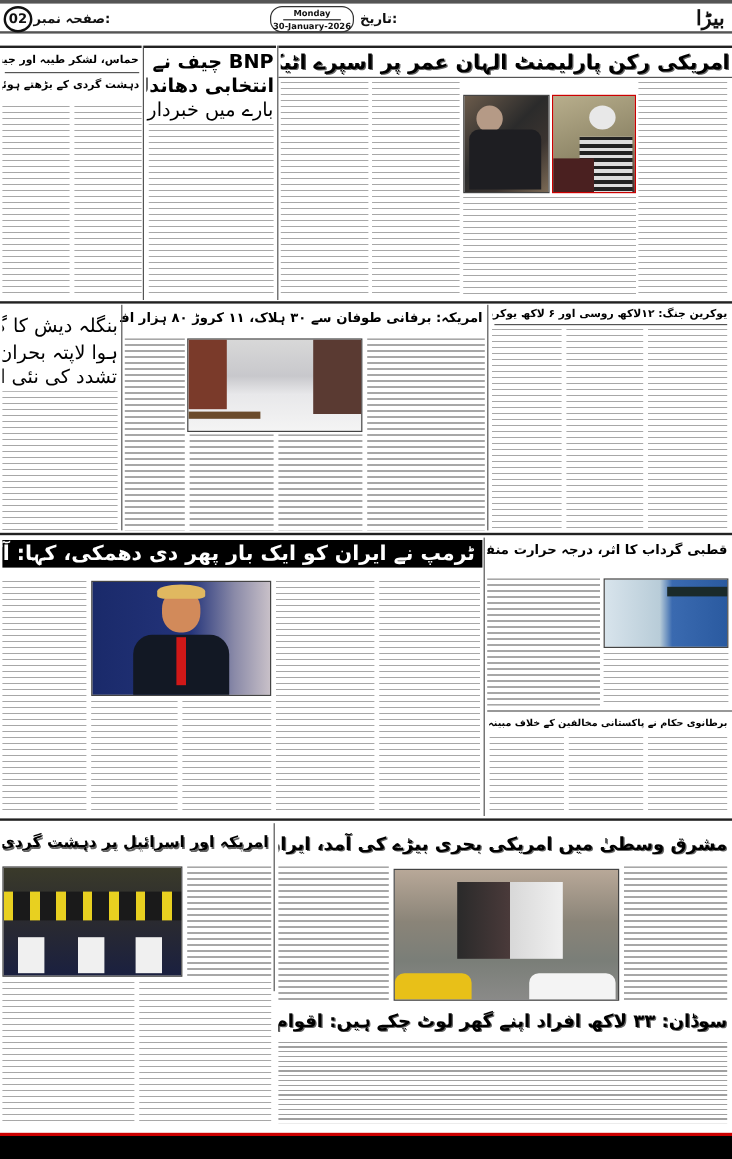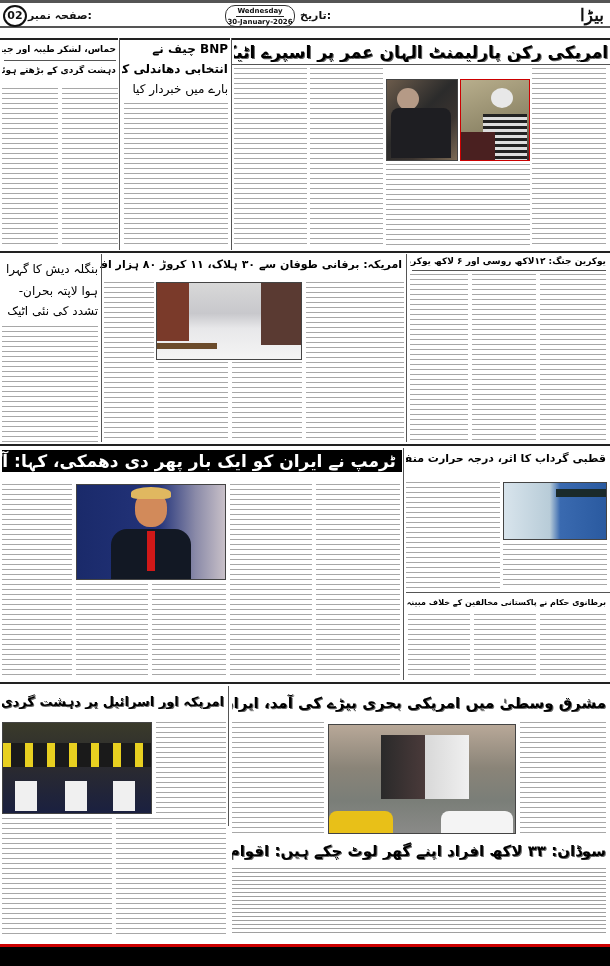--- a/index.html
+++ b/index.html
@@ -15,38 +15,38 @@
   #date-box { left: 225px; top: 2px; width: 70px; height: 22px; border: 1px solid #333; border-radius: 10px; text-align: center; font-size: 7px; font-weight: bold; line-height: 10px; }
   #date-box .line { width: 48px; margin: 0 auto; border-top: 1px solid #222; }
   #page-label { left: 28px; top: 6px; font-size: 11px; font-weight: bold; }
   #page-num { left: 3px; top: 2px; width: 24px; height: 22px; border: 2px solid #111; border-radius: 50%; font-size: 11px; font-weight: bold; text-align: center; line-height: 18px; }
 
   .rule { background: #222; height: 2px; }
   .vrule { background: #555; width: 1px; }
   .hl { font-weight: bold; color: #000; white-space: nowrap; overflow: hidden; }
   .hl-big { font-size: 17px; text-shadow: 1px 1px 0 #666; }
   .hl-black { background: #000; color: #fff; font-size: 17px; font-weight: bold; padding: 1px 6px; white-space: nowrap; overflow: hidden; }
-  .hl-mid { font-size: 12px; }
+  .hl-mid { font-size: 16px; }
   .hl-small { font-size: 9px; }
 
   
   .text { background-image: repeating-linear-gradient(to bottom, #8a8a8a 0px, #8a8a8a 1px, transparent 1px, transparent 5px); opacity: 0.75; }
   .text-dense { background-image: repeating-linear-gradient(to bottom, #777 0px, #777 1px, transparent 1px, transparent 4px); opacity: 0.7; }
 
   .photo { overflow: hidden; border: 1px solid #444; }
   .redbar { background: linear-gradient(to bottom, #c00 0, #c00 3px, #000 3px); }
 </style>
 </head>
 <body>
 
 <div id="masthead" class="abs">
   <div id="logo" class="abs">بیڑا</div>
   <div id="date-label" class="abs">تاریخ:</div>
   <div id="date-box" class="abs">
-    <div>Wednesday</div>
+    <div>Monday</div>
     <div class="line"></div>
     <div>30-January-2026</div>
   </div>
   <div id="page-label" class="abs">صفحہ نمبر:</div>
   <div id="page-num" class="abs">02</div>
 </div>
 
 <div class="abs rule" style="left:232px; top:38px; width:378px;"></div>
 <div class="abs hl hl-big rtl" style="left:234px; top:42px; width:374px;">امریکی رکن پارلیمنٹ الہان عمر پر اسپرے اٹیک، نامعلوم مادہ چھڑکنے کی کوشش، حملہ آور گرفتار</div>
 <div class="abs" style="left:232px; top:64px; width:378px; height:1px; background:#555;"></div>

